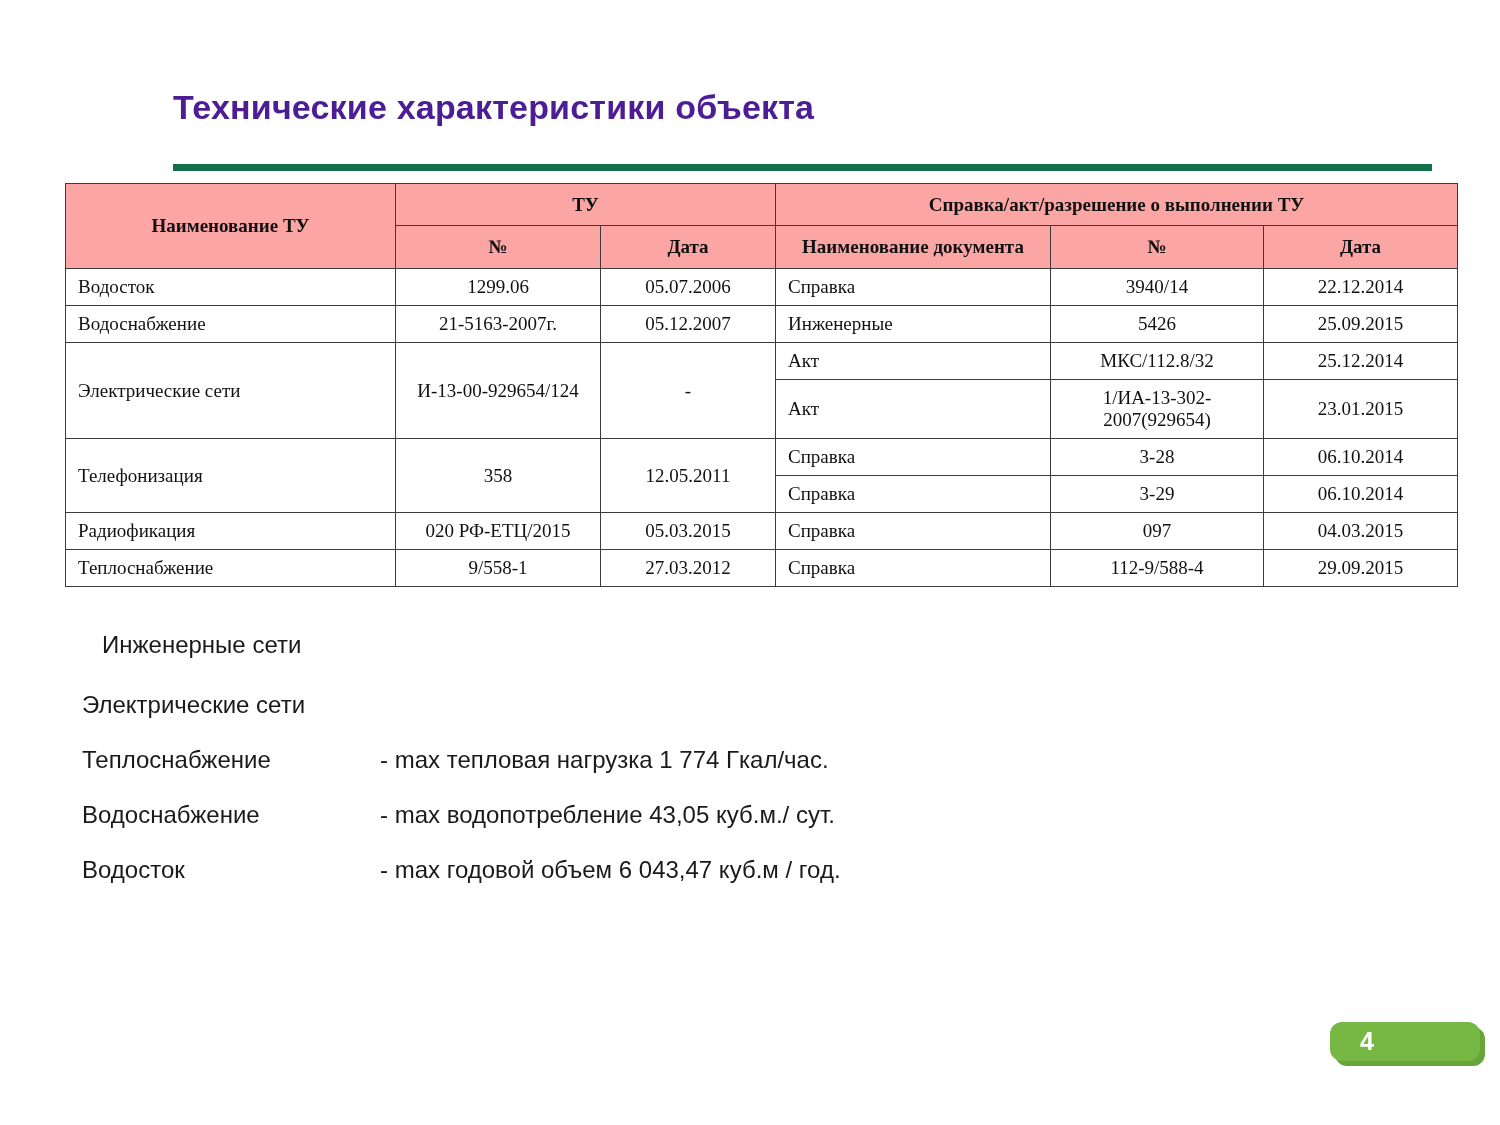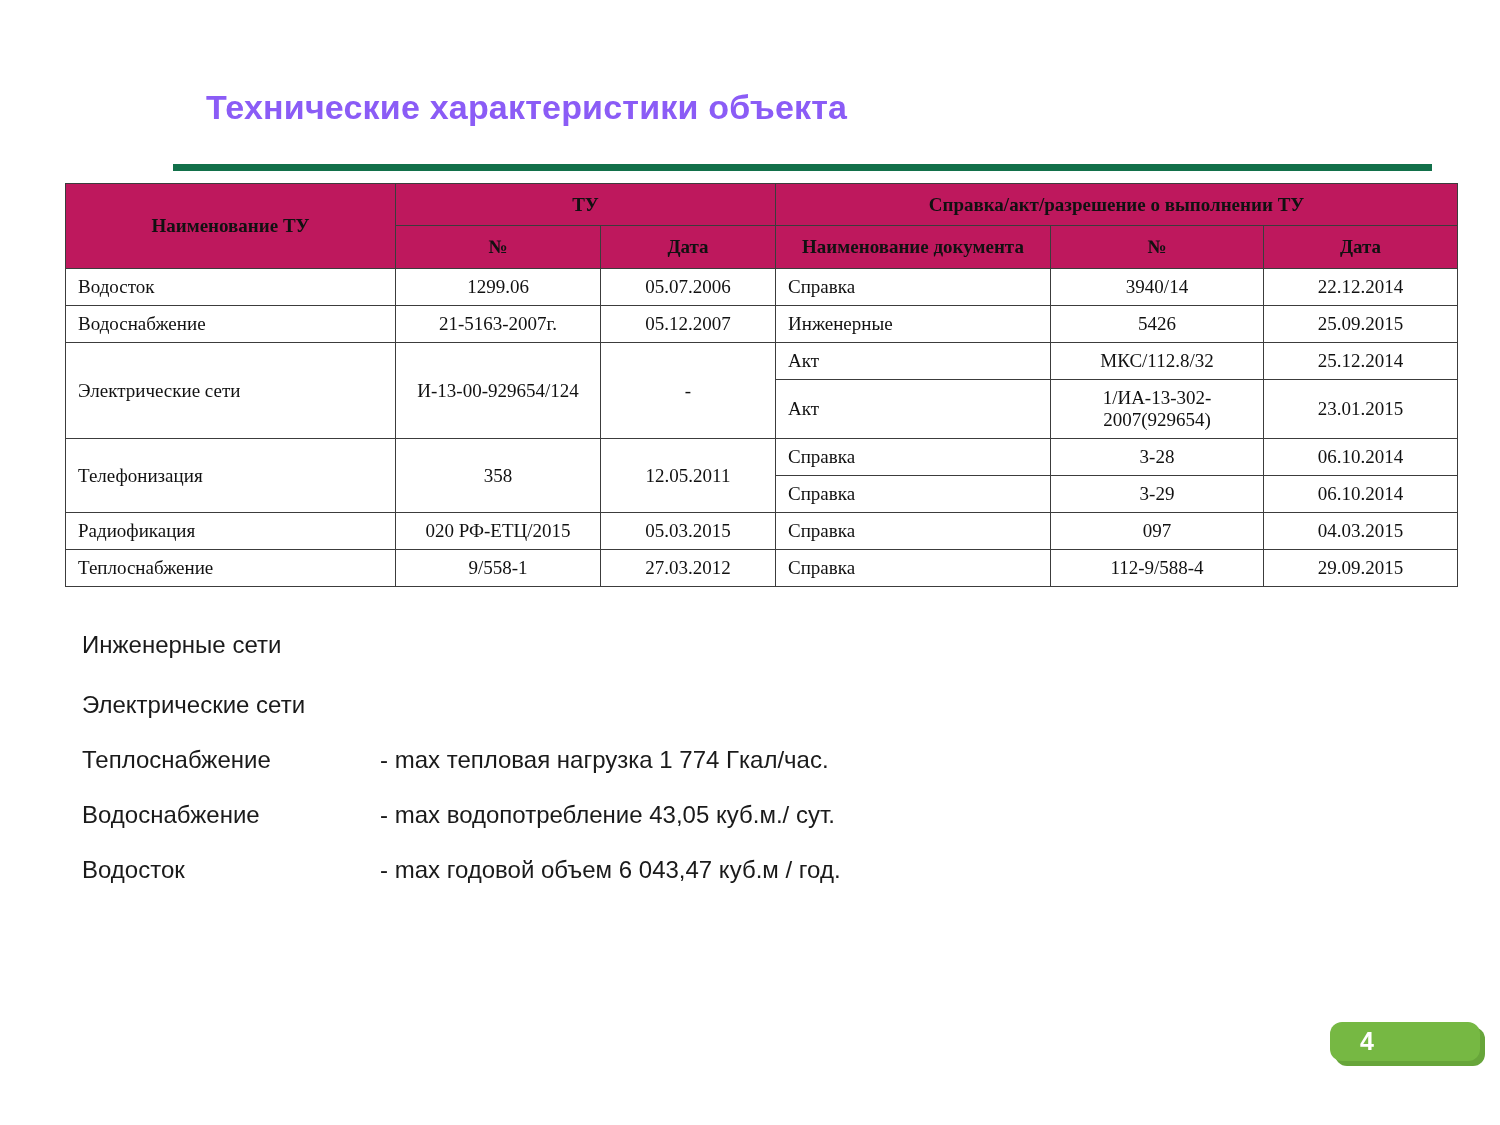--- a/index.html
+++ b/index.html
@@ -10,24 +10,23 @@
     overflow: hidden;
     font-family: "Liberation Sans", sans-serif;
   }
 
   
   .slide-title {
     position: absolute;
     left: 173px; top: 88px;
     font-size: 34px;
     font-weight: bold;
-    color: #8b5cf6;
+    color: #4c1d95;
     letter-spacing: 0.2px;
     white-space: nowrap;
-    margin-left: 33px;
   }
   .title-rule {
     position: absolute;
     left: 173px; top: 164px;
     width: 1259px; height: 7px;
     background: #12704a;
   }
 
   
   .tu-table-wrap {
@@ -44,38 +43,38 @@
   }
   table.tu-table th, table.tu-table td {
     border: 1.5px solid #3c3c3c;
     padding: 2px 6px;
     vertical-align: middle;
     text-align: center;
     line-height: 1.15;
     overflow: hidden;
   }
   table.tu-table thead th {
-    background: #be185d;
+    background: #fca5a5;
     font-weight: bold;
   }
   tr.hrow1 { height: 42px; }
   tr.hrow2 { height: 43px; }
   table.tu-table tbody tr { height: 37px; }
   table.tu-table tbody tr.tall { height: 59px; }
   table.tu-table .al { text-align: left; padding-left: 12px; }
 
   
   .notes {
     position: absolute;
     left: 82px; top: 630px;
     width: 1320px;
     font-size: 24px;
     color: #1a1a1a;
   }
-  .notes-heading { line-height: 30px; }
+  .notes-heading { line-height: 30px; margin-left: 20px; }
   .note-row {
     display: grid;
     grid-template-columns: 298px 1fr;
     margin-top: 25px;
     line-height: 30px;
   }
   .note-row.first { margin-top: 30px; }
 
   
   .page-badge {

